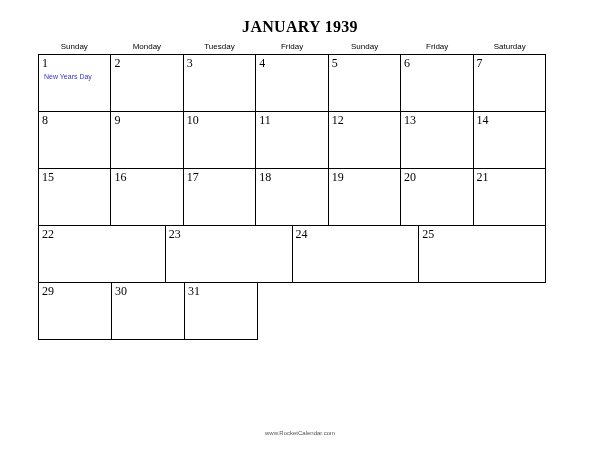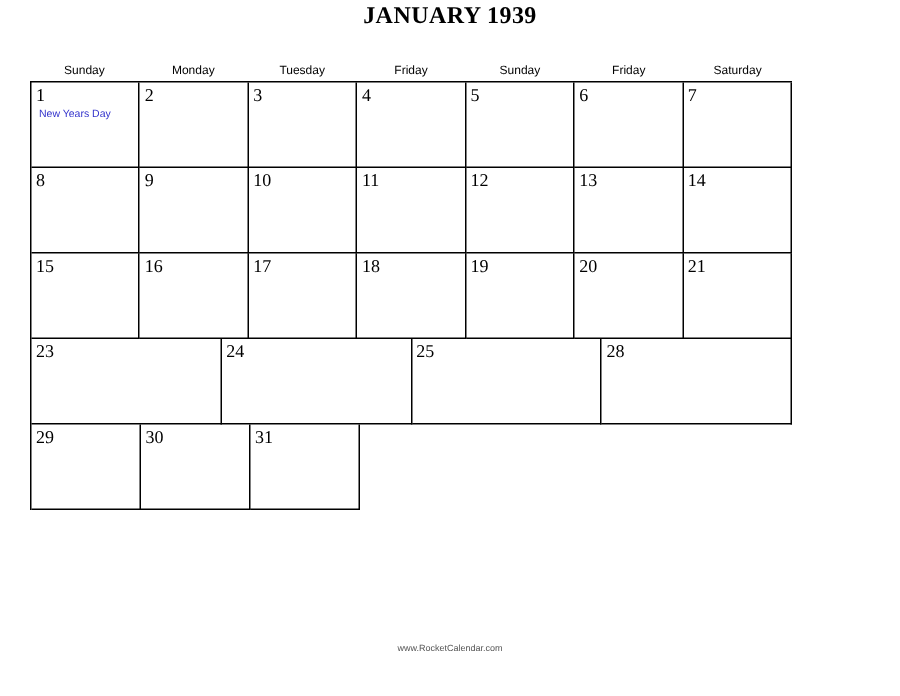--- a/index.html
+++ b/index.html
@@ -19,26 +19,26 @@
     width: 600px;
     height: 464px;
     box-sizing: border-box;
   }
   .title {
     text-align: center;
     font-family: "Liberation Serif", serif;
     font-weight: bold;
     font-size: 16px;
     letter-spacing: 0.3px;
-    padding-top: 2px;
+    padding-top: 18px;
     padding-bottom: 4px;
   }
   .calendar {
     position: absolute;
-    left: 20px;
+    left: 38px;
     top: 42px;
     width: 508px;
   }
   .weekday-row {
     display: flex;
     width: 100%;
   }
   .weekday {
     flex: 1 1 0;
     text-align: center;
@@ -209,33 +209,33 @@
           <span class="event"></span>
         </div>
         <div class="cell">
           <span class="daynum">21</span>
           <span class="event"></span>
         </div>
       </div>
 
       <div class="week">
         <div class="cell">
+          <span class="daynum">22</span>
+          <span class="event"></span>
+        </div>
+        <div class="cell">
           <span class="daynum">23</span>
           <span class="event"></span>
         </div>
         <div class="cell">
           <span class="daynum">24</span>
           <span class="event"></span>
         </div>
         <div class="cell">
           <span class="daynum">25</span>
-          <span class="event"></span>
-        </div>
-        <div class="cell">
-          <span class="daynum">28</span>
           <span class="event"></span>
         </div>
       </div>
 
       <div class="week">
         <div class="cell">
           <span class="daynum">29</span>
           <span class="event"></span>
         </div>
         <div class="cell">

